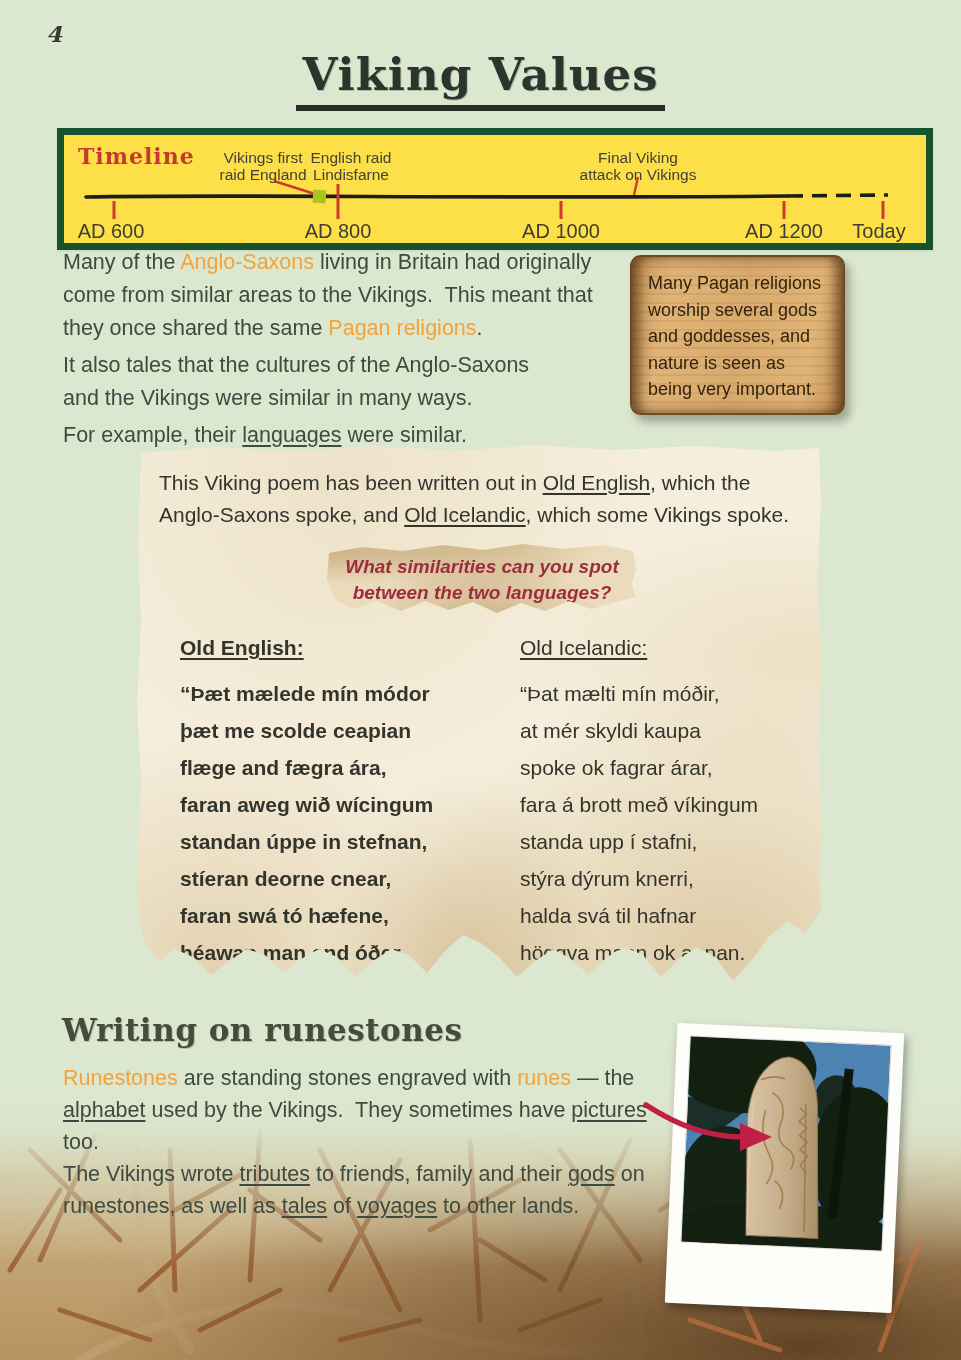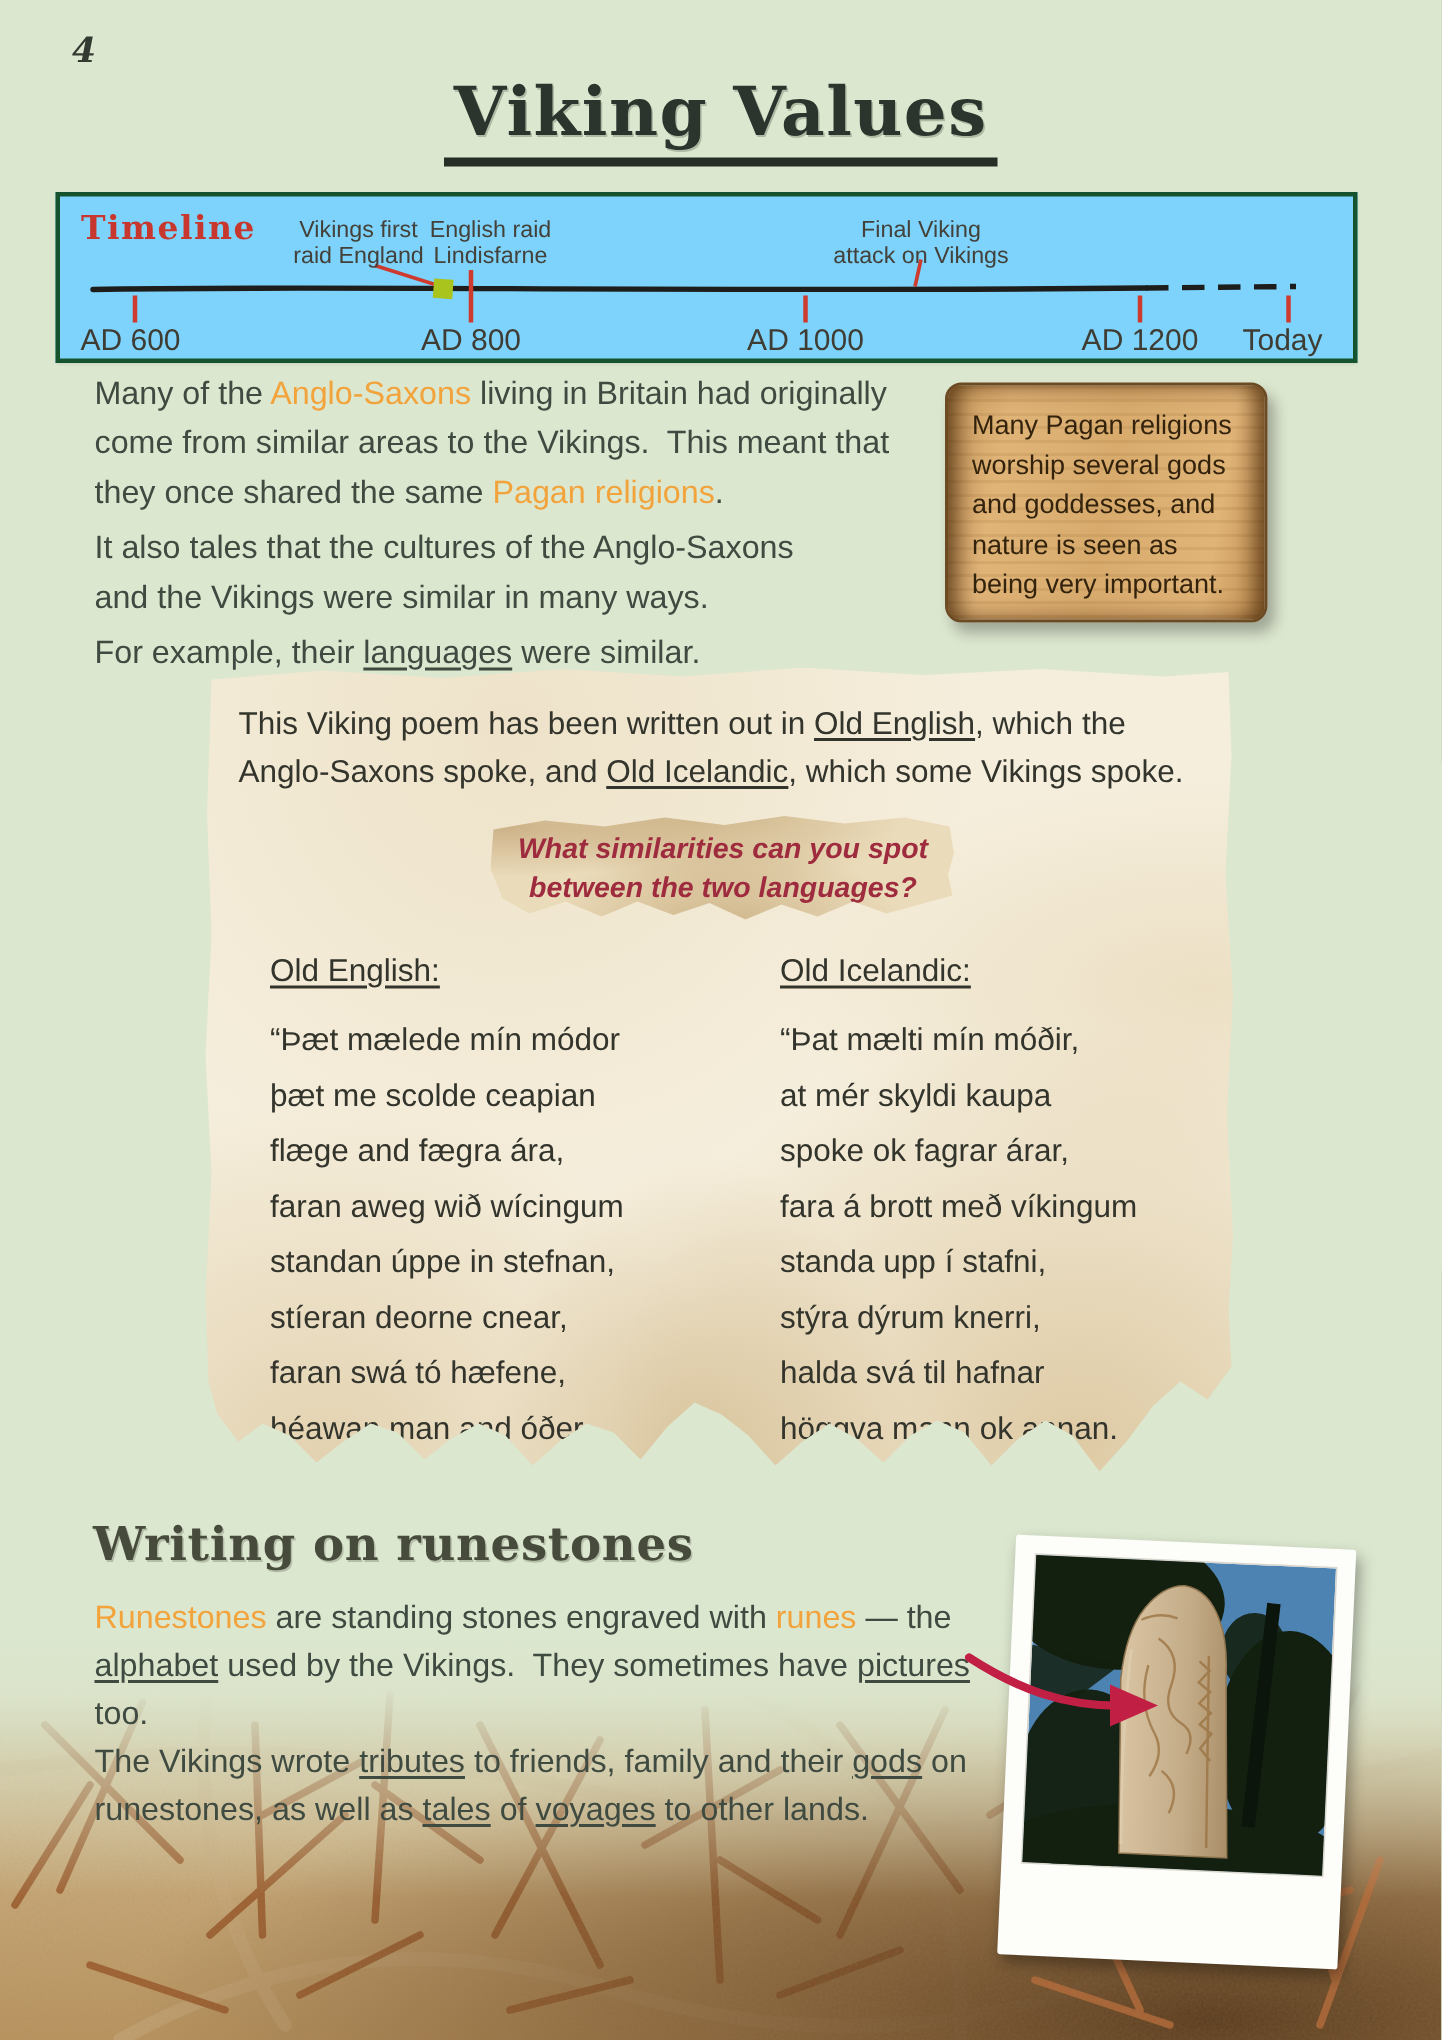--- a/index.html
+++ b/index.html
@@ -6,22 +6,22 @@
   #page{position:relative;width:961px;height:1360px;background:#dce7cf;overflow:hidden;
         font-family:"Liberation Sans",sans-serif;color:#3f4a41;margin:0 auto;}
 
   
   .pagenum{position:absolute;left:48px;top:20px;font:italic 700 23px "DejaVu Serif",serif;color:#333a31;}
   .title-wrap{position:absolute;left:0;top:48px;width:100%;text-align:center;}
   .title{display:inline-block;font:800 45px "DejaVu Serif",serif;color:#2c352d;letter-spacing:1px;
          padding:0 6px 4px 6px;border-bottom:6px solid #262e26;text-shadow:1px 1px 0 rgba(40,50,40,.25);}
 
   
-  .timeline{position:absolute;left:37px;top:128px;width:862px;height:108px;background:#7dd3fc;
-            border:3px solid #14532d;box-shadow:0 1px 2px rgba(0,0,0,.08);}
+  .timeline{position:absolute;left:57px;top:128px;width:862px;height:108px;background:#fde047;
+            border:7px solid #14532d;box-shadow:0 1px 2px rgba(0,0,0,.08);}
   .tl-label{position:absolute;left:14px;top:8px;font:800 22px "DejaVu Serif",serif;color:#c8372d;letter-spacing:1px;}
   .tl-svg{position:absolute;left:0;top:0;}
   .ev{position:absolute;transform:translateX(-50%);text-align:center;font-size:15.5px;line-height:17px;
       color:#43413a;white-space:nowrap;}
   .ev1{left:199px;top:14px;} .ev2{left:287px;top:14px;} .ev3{left:574px;top:14px;}
   .tick-label{position:absolute;top:85px;transform:translateX(-50%);font-size:20px;color:#3e3c33;white-space:nowrap;}
   .t1{left:47px;} .t2{left:274px;} .t3{left:497px;} .t4{left:720px;} .t5{left:815px;}
 
   
   .intro{position:absolute;left:63px;top:246px;width:540px;font-size:21.5px;line-height:33px;}
@@ -62,21 +62,21 @@
         font:italic 600 19px "Liberation Sans",sans-serif;color:#9e2b3e;line-height:26px;
         background:
           radial-gradient(ellipse at 50% -10%, rgba(160,118,58,.40), rgba(0,0,0,0) 55%),
           radial-gradient(ellipse at 50% 110%, rgba(160,118,58,.42), rgba(0,0,0,0) 55%),
           radial-gradient(ellipse at 4% 15%, rgba(150,100,40,.35), rgba(0,0,0,0) 35%),
           #eadbba;
         clip-path:polygon(6px 14px,40px 8px,80px 12px,120px 6px,160px 11px,200px 5px,240px 10px,280px 6px,310px 12px,
           313px 30px,309px 44px,312px 58px,290px 64px,268px 70px,246px 62px,222px 72px,198px 64px,174px 74px,
           150px 63px,126px 71px,102px 62px,78px 72px,54px 62px,30px 70px,12px 60px,4px 40px);}
   .col{position:absolute;top:193px;font-size:21px;color:#33342c;}
-  .col-oe{left:45px;} .col-oi{left:385px;}
+  .col-oe{left:45px;font-weight:bold;} .col-oi{left:385px;}
   .colhead{margin-bottom:15px;}
   .collines div{line-height:37px;}
 
   
   .sec-head{position:absolute;left:62px;top:1012px;margin:0;font:800 31px "DejaVu Serif",serif;color:#474b3b;
             letter-spacing:.5px;text-shadow:1px 1px 0 rgba(60,65,50,.25);z-index:5;}
   .rune-para{position:absolute;left:63px;top:1062px;margin:0;width:620px;font-size:21.5px;line-height:32px;z-index:5;}
 
   .arrow-svg{position:absolute;left:640px;top:1093px;z-index:7;}
 

